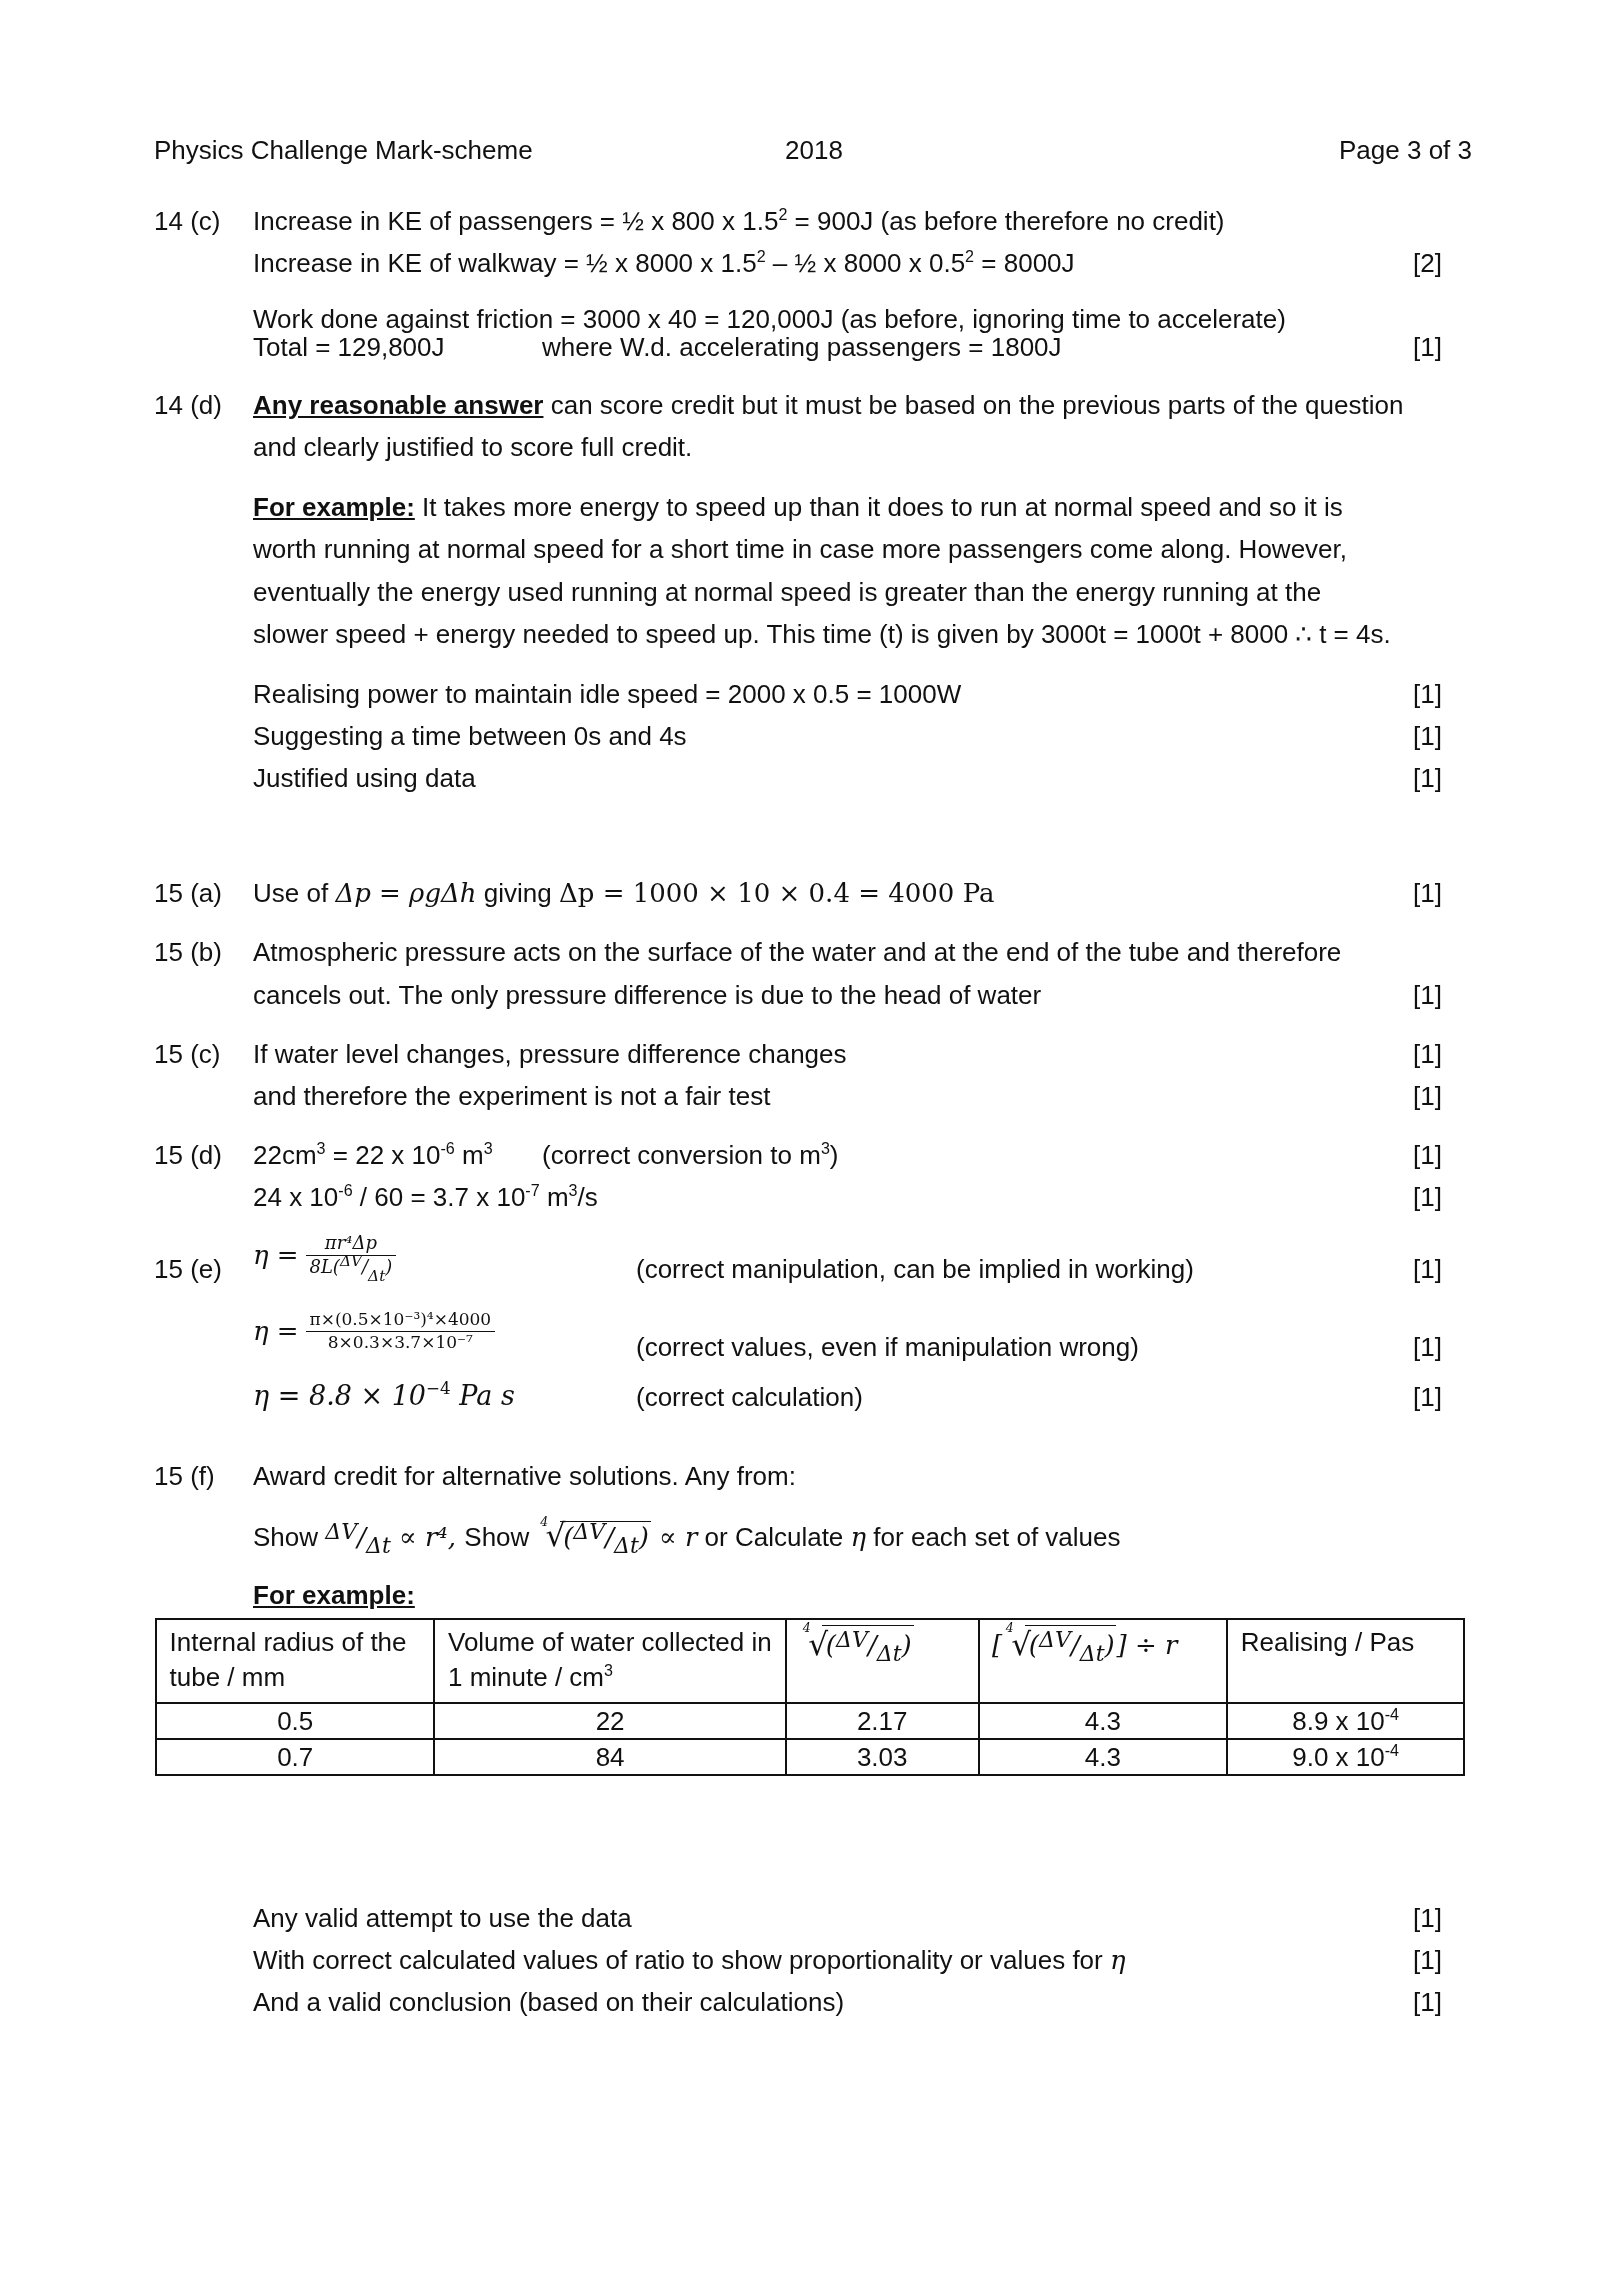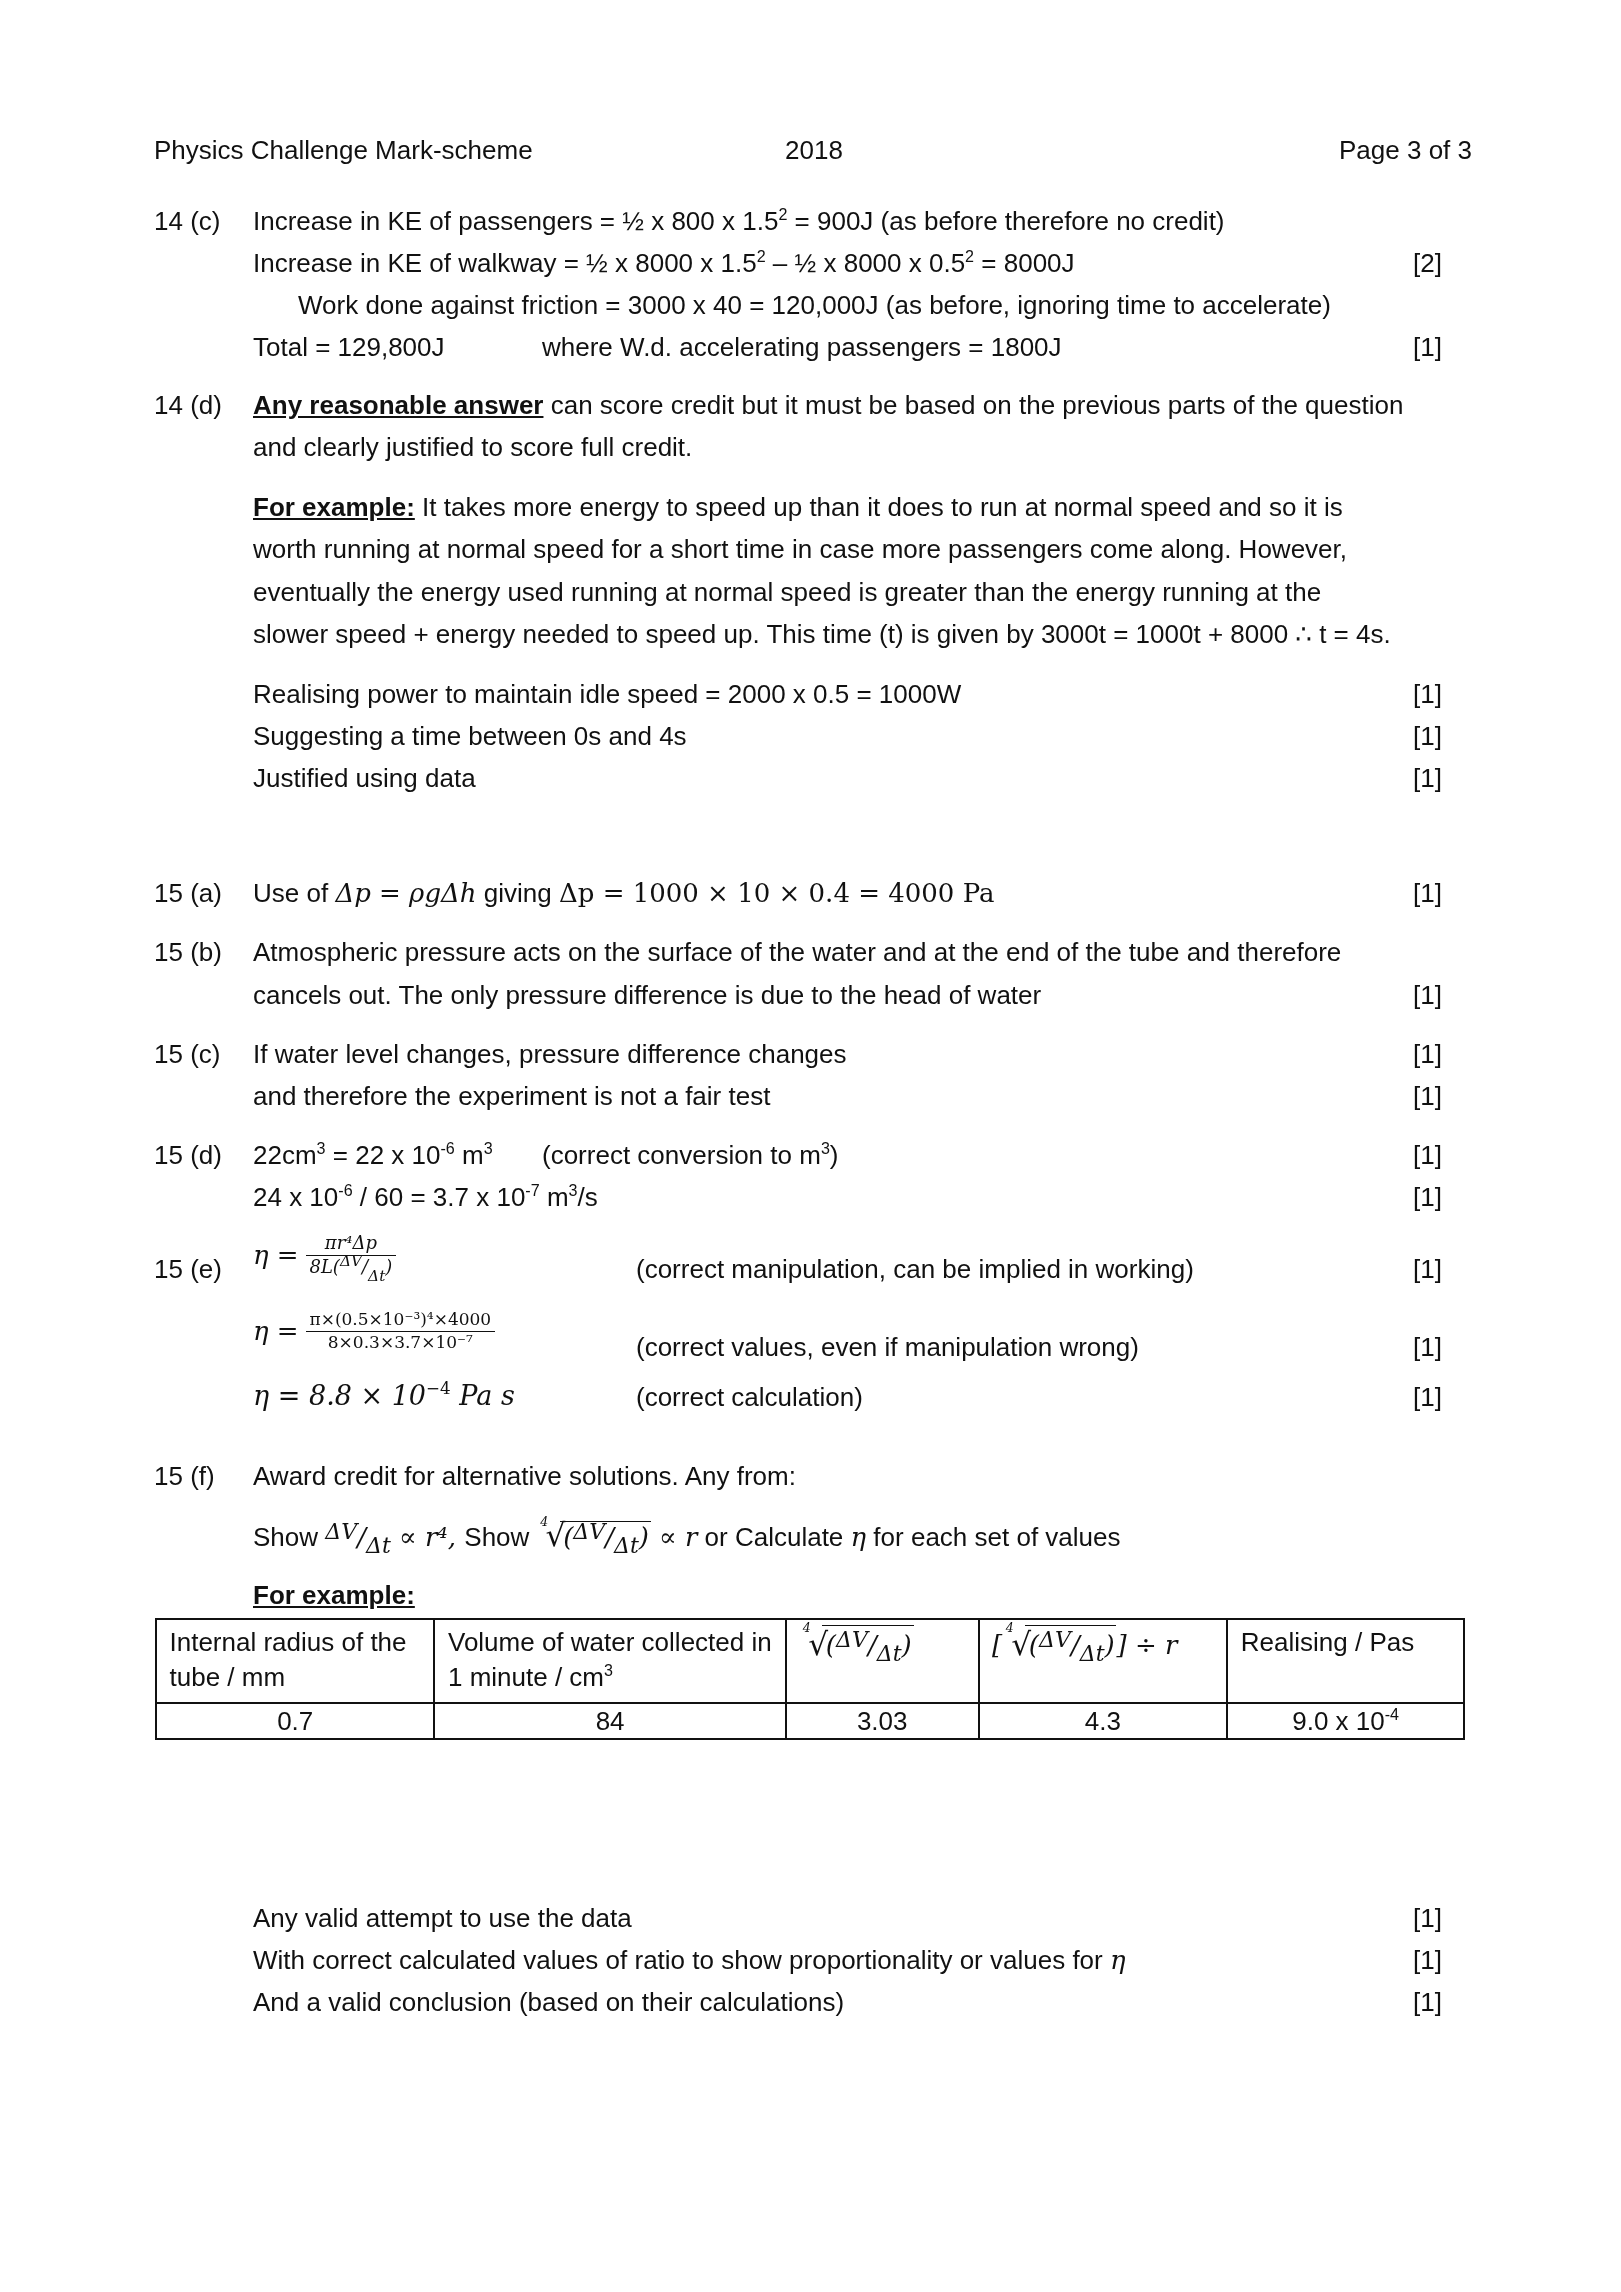--- a/index.html
+++ b/index.html
@@ -36,21 +36,21 @@
 
 <div class="abs" style="left:154px;top:137px;">Physics Challenge Mark-scheme</div>
 <div class="abs" style="left:785px;top:137px;">2018</div>
 <div class="abs" style="left:1339px;top:137px;">Page 3 of 3</div>
 
 <section>
   <div class="lbl" style="top:208px;">14 (c)</div>
   <div class="ind" style="top:208px;"><span>Increase in KE of passengers = ½ x 800 x 1.5</span><sup>2</sup><span> = 900J (as before therefore no credit)</span></div>
   <div class="ind" style="top:250px;"><span>Increase in KE of walkway = ½ x 8000 x 1.5</span><sup>2</sup><span> – ½ x 8000 x 0.5</span><sup>2</sup><span> = 8000J</span></div>
   <div class="mark" style="top:250px;">[2]</div>
-  <div class="ind" style="top:292px;margin-left:45px;">Work done against friction = 3000 x 40 = 120,000J (as before, ignoring time to accelerate)</div>
+  <div class="ind" style="top:306px;">Work done against friction = 3000 x 40 = 120,000J (as before, ignoring time to accelerate)</div>
   <div class="ind" style="top:334px;">Total = 129,800J</div>
   <div class="abs" style="left:542px;top:334px;">where W.d. accelerating passengers = 1800J</div>
   <div class="mark" style="top:334px;">[1]</div>
 </section>
 
 <section>
   <div class="lbl" style="top:392px;">14 (d)</div>
   <div class="ind" style="top:392px;"><b>Any reasonable answer</b><span> can score credit but it must be based on the previous parts of the question</span></div>
   <div class="ind" style="top:434px;">and clearly justified to score full credit.</div>
   <div class="ind" style="top:494px;"><b>For example:</b><span> It takes more energy to speed up than it does to run at normal speed and so it is</span></div>
@@ -144,20 +144,27 @@
       <td style="white-space:normal;"><span>Volume of water collected in 1 minute / cm</span><sup>3</sup></td>
       <td class="c-head-math serif">
         <span class="root"><span class="idx">4</span><span class="sign">√</span><span class="rad">(<span class="dvdt"><span class="top">ΔV</span>/<span class="bot">Δt</span></span>)</span></span>
       </td>
       <td class="c-head-math serif">
         <span>[</span><span class="root"><span class="idx">4</span><span class="sign">√</span><span class="rad">(<span class="dvdt"><span class="top">ΔV</span>/<span class="bot">Δt</span></span>)</span></span><span>]</span><span> ÷ r</span>
       </td>
       <td>Realising / Pas</td>
     </tr>
     <tr class="row">
+      <td>0.5</td>
+      <td>22</td>
+      <td>2.17</td>
+      <td>4.3</td>
+      <td><span>8.9 x 10</span><sup>-4</sup></td>
+    </tr>
+    <tr class="row">
       <td>0.7</td>
       <td>84</td>
       <td>3.03</td>
       <td>4.3</td>
       <td><span>9.0 x 10</span><sup>-4</sup></td>
     </tr>
   </tbody>
     </table>
 
   <div class="ind" style="top:1905px;">Any valid attempt to use the data</div>

